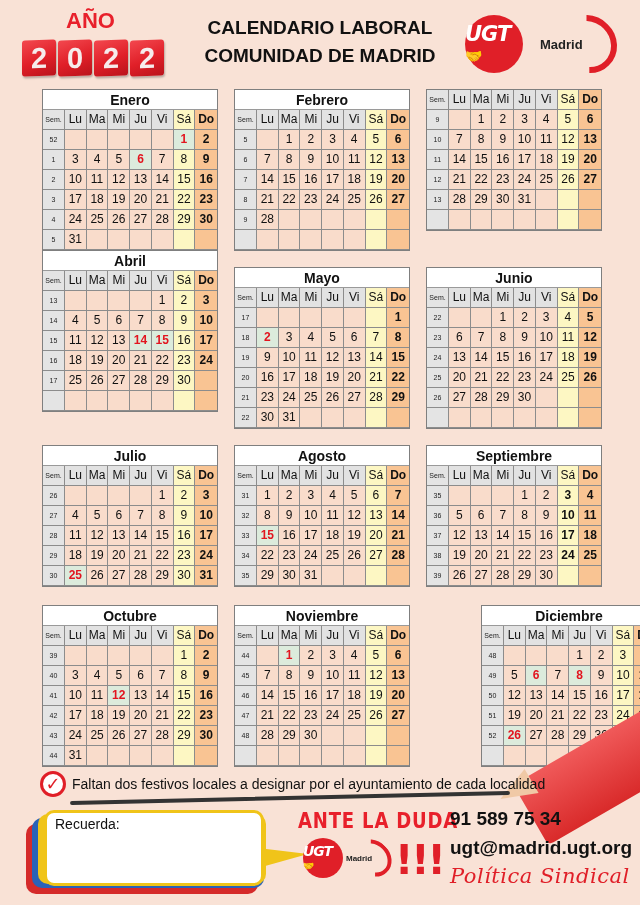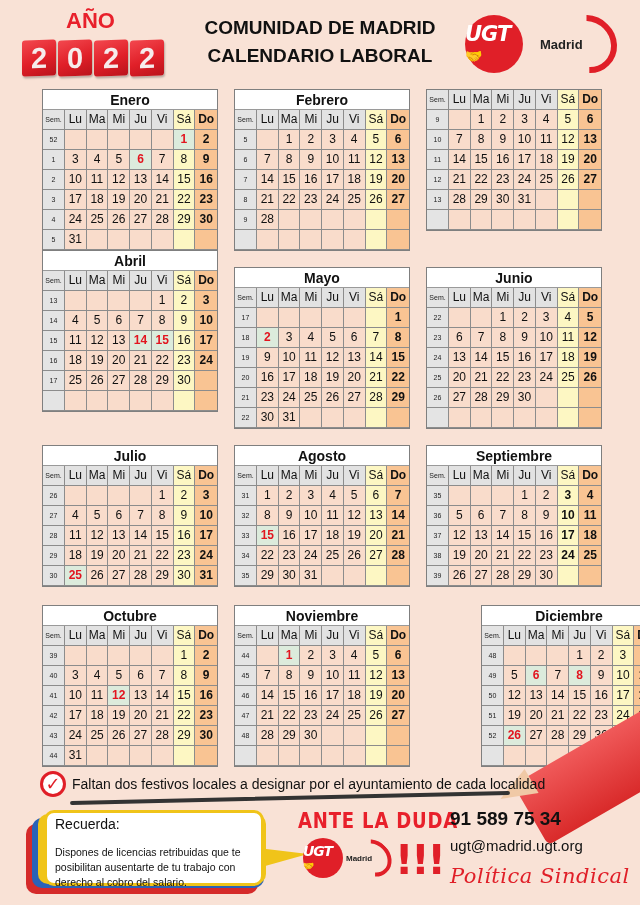--- a/index.html
+++ b/index.html
@@ -39,38 +39,38 @@
 
   .bubble-wrap{position:absolute;left:18px;top:810px;width:240px;height:85px}
   .layer{position:absolute;border-radius:10px}
   .bubble{position:absolute;left:26px;top:0;width:220px;height:76px;background:#fff;border:3px solid #f0c419;border-radius:10px;padding:3px 8px}
   .bubble h4{font-weight:normal;font-size:14px;margin-bottom:13px}
   .bubble p{font-size:10.5px;line-height:15px}
   .tail{position:absolute;left:240px;top:38px;width:0;height:0;border-top:6px solid transparent;border-bottom:14px solid transparent;border-left:50px solid #f0c419}
 
   .duda{position:absolute;left:298px;top:808px;color:#e8202b;font-weight:bold;font-size:22px;letter-spacing:1px;font-family:"DejaVu Sans",sans-serif;transform:scaleX(.82);transform-origin:left}
   .phone{position:absolute;left:450px;top:808px;font-weight:bold;font-size:19px}
-  .email{position:absolute;left:450px;top:837px;font-weight:normal;font-size:15px}
+  .email{position:absolute;left:450px;top:837px;font-weight:bold;font-size:19px}
   .politica{position:absolute;left:450px;top:864px;color:#e01f28;font-style:italic;font-family:"DejaVu Serif",serif;font-size:21px;letter-spacing:.5px}
   .excl{position:absolute;left:395px;top:837px;color:#e01f28;font-weight:bold;font-size:40px;letter-spacing:-2px;font-family:"DejaVu Sans",sans-serif}
 </style>
 </head>
 <body>
 
 <div class="header">
   <div class="ano">AÑO</div>
   <div class="cubes">
     <div class="cube">2</div>
     <div class="cube">0</div>
     <div class="cube">2</div>
     <div class="cube">2</div>
   </div>
   <div class="title">
+    <div>CALENDARIO LABORAL</div>
     <div>COMUNIDAD DE MADRID</div>
-    <div>CALENDARIO LABORAL</div>
   </div>
   <div class="logo" style="left:465px;top:15px;width:58px;height:58px;">
     <span class="ugt" style="font-size:21px;line-height:30px;padding-top:4px">UGT</span>
     <span class="hands" style="font-size:14px;line-height:14px">🤝</span>
   </div>
   <div class="madrid-lbl" style="left:540px;top:37px;font-size:13px">Madrid</div>
   <div class="arc" style="left:560px;top:14px;width:56px;height:60px"></div>
 </div>
 
 <div id="months">
@@ -792,21 +792,20 @@
   <span>Faltan dos festivos locales a designar por el ayuntamiento de cada localidad</span>
 </div>
 
 <div class="bubble-wrap">
   <div class="layer" style="left:8px;top:14px;width:232px;height:70px;background:#d52a2a"></div>
   <div class="layer" style="left:14px;top:8px;width:232px;height:70px;background:#2a62b8"></div>
   <div class="layer" style="left:20px;top:4px;width:228px;height:70px;background:#f0c419"></div>
   <div class="tail"></div>
   <div class="bubble">
     <h4>Recuerda:</h4>
-    <p>Dispones de licencias retribuidas que te posibilitan ausentarte de tu trabajo con derecho al cobro del salario.</p>
   </div>
 </div>
 
 <div class="duda">ANTE LA DUDA</div>
 <div class="logo" style="left:303px;top:838px;width:40px;height:40px;">
   <span class="ugt" style="font-size:14px;line-height:20px;padding-top:3px">UGT</span>
   <span class="hands" style="font-size:9px;line-height:10px">🤝</span>
 </div>
 <div class="madrid-lbl" style="left:346px;top:854px;font-size:8px">Madrid</div>
 <div class="arc" style="left:356px;top:838px;width:34px;height:40px;border-width:4px"></div>

